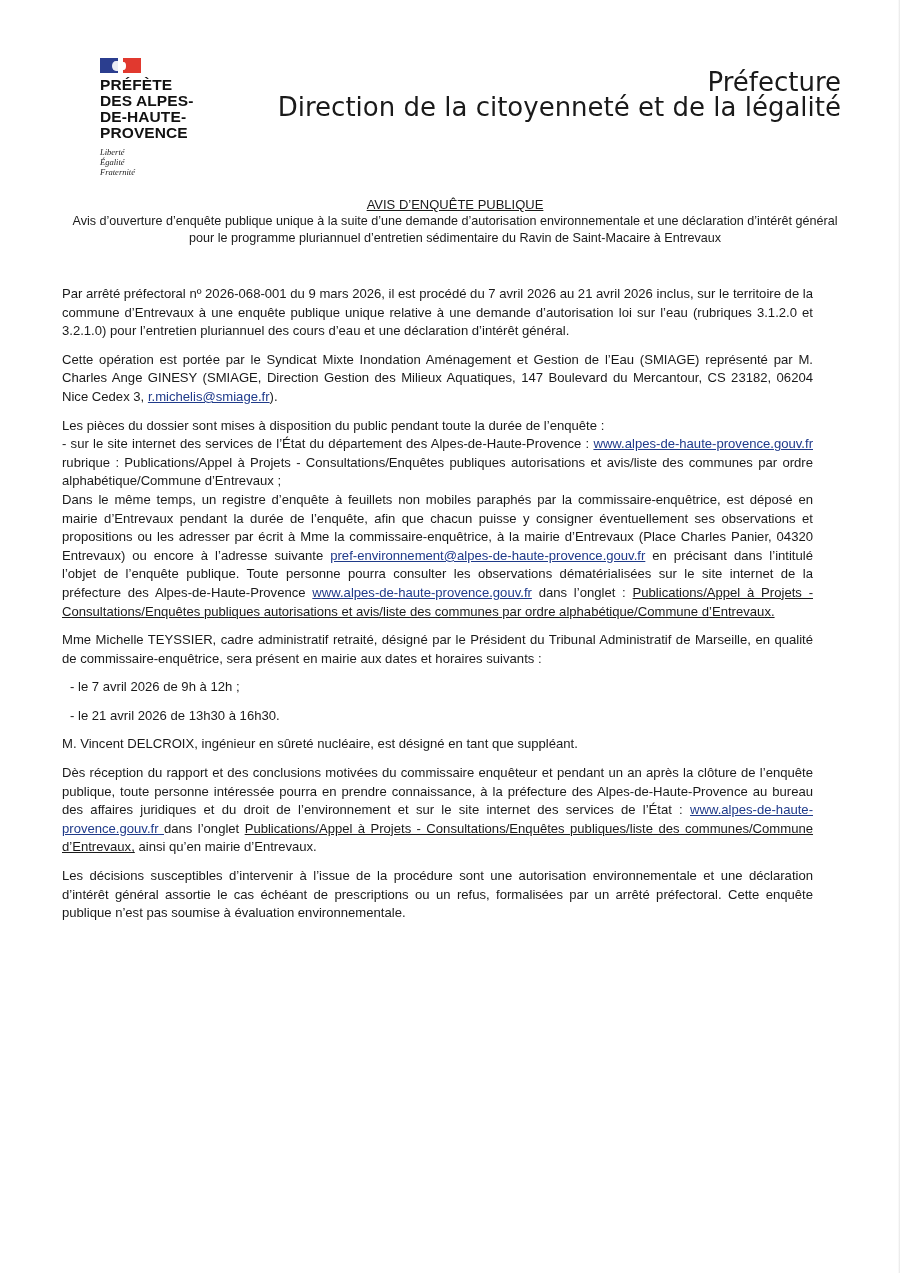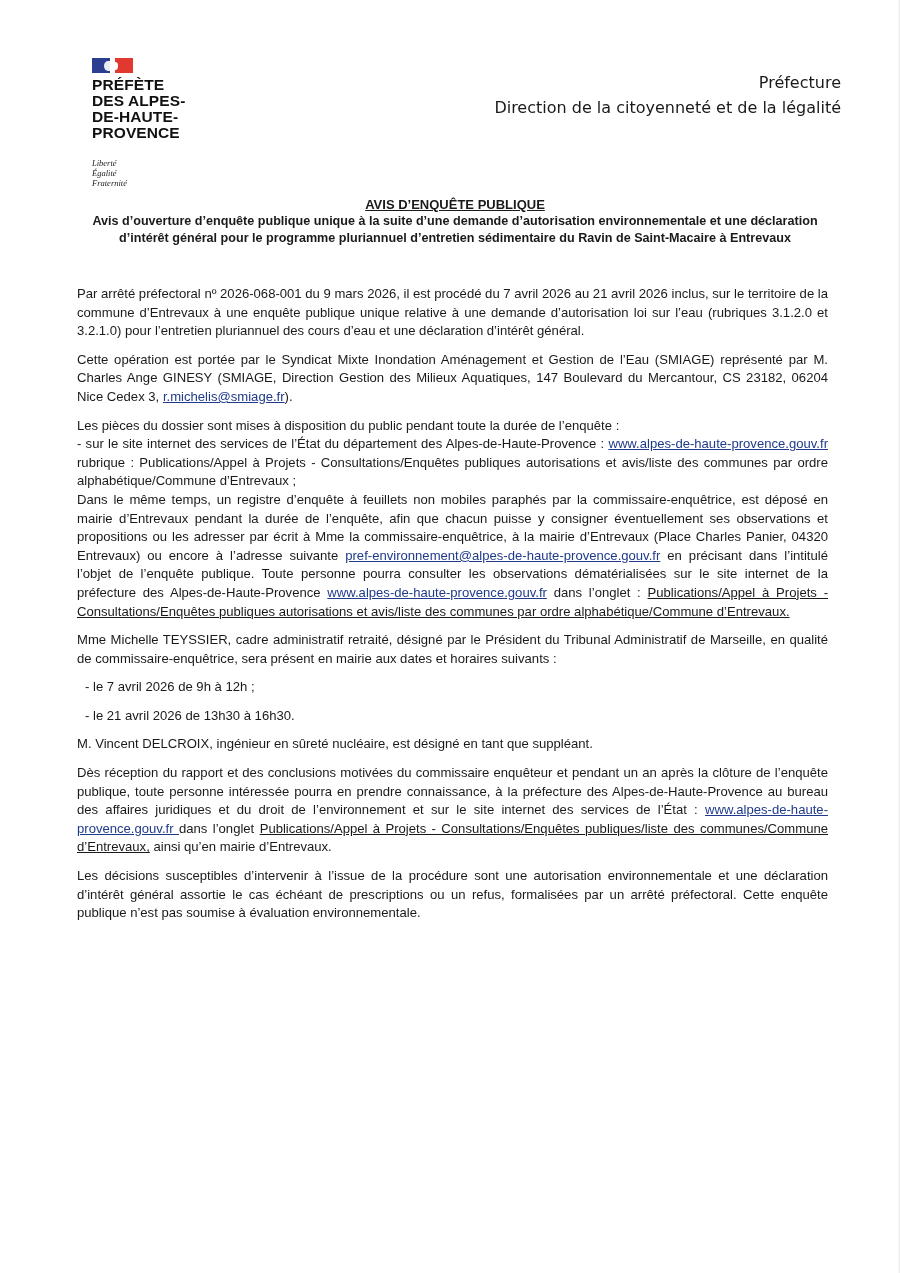--- a/index.html
+++ b/index.html
@@ -10,21 +10,21 @@
     body {
       width: 900px;
       height: 1273px;
       position: relative;
       overflow: hidden;
       color: #1a1a1a;
       font-family: "Liberation Sans", sans-serif;
     }
     .logo-block {
       position: absolute;
-      left: 92px;
+      left: 100px;
       top: 57px;
       width: 140px;
     }
     .flag {
       display: flex;
       align-items: center;
       gap: 0;
       height: 16px;
       margin-bottom: 4px;
     }
@@ -69,60 +69,60 @@
     }
     .prefet-name {
       font-family: "Liberation Sans", sans-serif;
       font-weight: bold;
       font-size: 15.5px;
       line-height: 16px;
       letter-spacing: 0.1px;
       color: #111111;
     }
     .devise {
-      margin-top: 17px;
+      margin-top: 6px;
       font-family: "Liberation Serif", serif;
       font-style: italic;
       font-size: 8.5px;
       line-height: 10px;
       color: #222222;
     }
     .header-right {
       position: absolute;
       right: 59px;
       top: 70px;
       text-align: right;
       font-family: "DejaVu Sans", sans-serif;
-      font-size: 16px;
+      font-size: 26px;
       line-height: 25px;
       color: #1a1a1a;
       font-weight: normal;
     }
     .notice-title {
       position: absolute;
       left: 70px;
       width: 770px;
       top: 196px;
       text-align: center;
       font-family: "Liberation Sans", sans-serif;
-      font-weight: bold;
+      font-weight: normal;
       font-size: 13px;
       line-height: 17px;
     }
     .notice-title .main-title {
       text-decoration: underline;
       display: block;
     }
     .subtitle {
       display: block;
       font-size: 12.6px;
     }
     .body-text {
       position: absolute;
-      left: 77px;
+      left: 62px;
       width: 751px;
       top: 285px;
       font-family: "Liberation Sans", sans-serif;
       font-size: 13.1px;
       line-height: 18.6px;
       text-align: justify;
       color: #1a1a1a;
     }
     .body-text p {
       margin: 0 0 10px 0;

